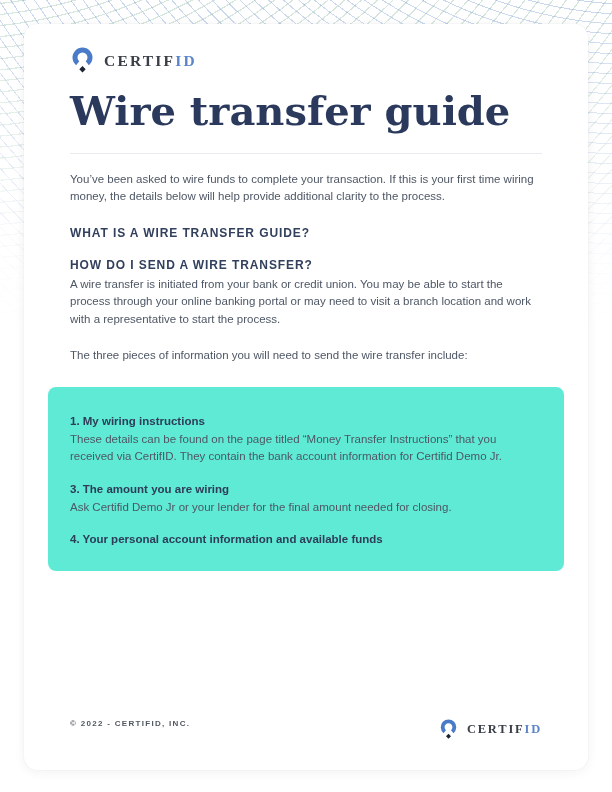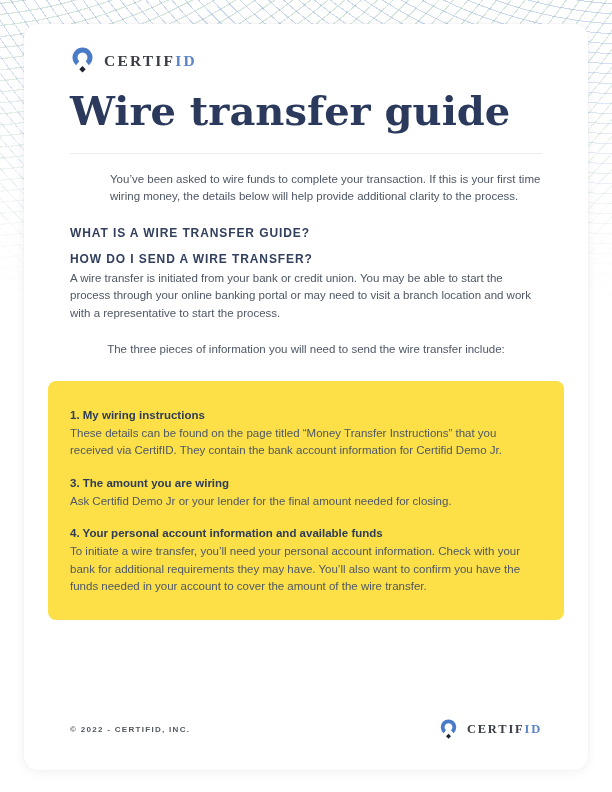--- a/index.html
+++ b/index.html
@@ -46,50 +46,50 @@
     line-height:1.12;
     color:#2b3a5c;
   }
   .divider { border:0; border-top:1px solid #e9ebee; margin-top:19px; }
   
   .body-text {
     font-size:11.5px;
     line-height:17.5px;
     color:#4e5765;
   }
-  .intro { margin-top:17px;margin-left:40px; }
+  .intro { margin-top:17px; }
   .section-heading {
     font-size:12px;
     font-weight:bold;
     letter-spacing:0.9px;
     color:#32405e;
   }
   .section-1 { margin-top:20px; }
-  .section-2 { margin-top:12px; }
+  .section-2 { margin-top:18px; }
   .section-heading + .body-text { margin-top:4px; }
-  .lead-in { margin-top:19px;text-align:center; }
+  .lead-in { margin-top:19px; }
   
   .info-box {
     margin:22px -22px 0 -22px;
-    background:#fde047;
+    background:#5eead4;
     border-radius:8px;
     padding:26px 22px 24px 22px;
   }
   .info-item + .info-item { margin-top:15px; }
   .item-heading {
     font-size:11.5px;
     font-weight:bold;
     color:#2e3c58;
     line-height:16px;
   }
   .item-heading + .body-text { margin-top:2px; }
   
   .footer {
     position:absolute; left:46px; right:46px; bottom:30px;
-    display:flex; justify-content:space-between; align-items:center;gap:29px;
+    display:flex; justify-content:space-between; align-items:flex-start;gap:29px;
   }
   .copyright {
     font-size:8px;
     font-weight:bold;
     letter-spacing:1.3px;
     color:#51575f;
   }
   .icon-svg { display:block; }
 </style>
 </head>
@@ -131,21 +131,20 @@
     <div class="info-item">
       <h3 class="item-heading">1. My wiring instructions</h3>
       <p class="body-text">These details can be found on the page titled “Money Transfer Instructions” that you received via CertifID. They contain the bank account information for Certifid Demo Jr.</p>
     </div>
     <div class="info-item">
       <h3 class="item-heading">3. The amount you are wiring</h3>
       <p class="body-text">Ask Certifid Demo Jr or your lender for the final amount needed for closing.</p>
     </div>
     <div class="info-item">
       <h3 class="item-heading">4. Your personal account information and available funds</h3>
-      <p class="body-text">To initiate a wire transfer, you’ll need your personal account information. Check with your bank for additional requirements they may have. You’ll also want to confirm you have the funds needed in your account to cover the amount of the wire transfer.</p>
     </div>
   </div>
 
   <div class="footer">
     <span class="copyright">© 2022 - CERTIFID, INC.</span>
     <div class="logo footer-logo">
       <span class="icon-wrap">
         <svg class="icon-svg" width="19" height="21" viewBox="0 0 24 27">
           <path d="M7.18 16.25 A7.5 7.5 0 1 1 16.82 16.25" fill="none" stroke="#4a7bc8" stroke-width="5"></path>
           <path d="M12 19 L15.2 22.2 L12 25.4 L8.8 22.2 Z" fill="#1c2431"></path>

